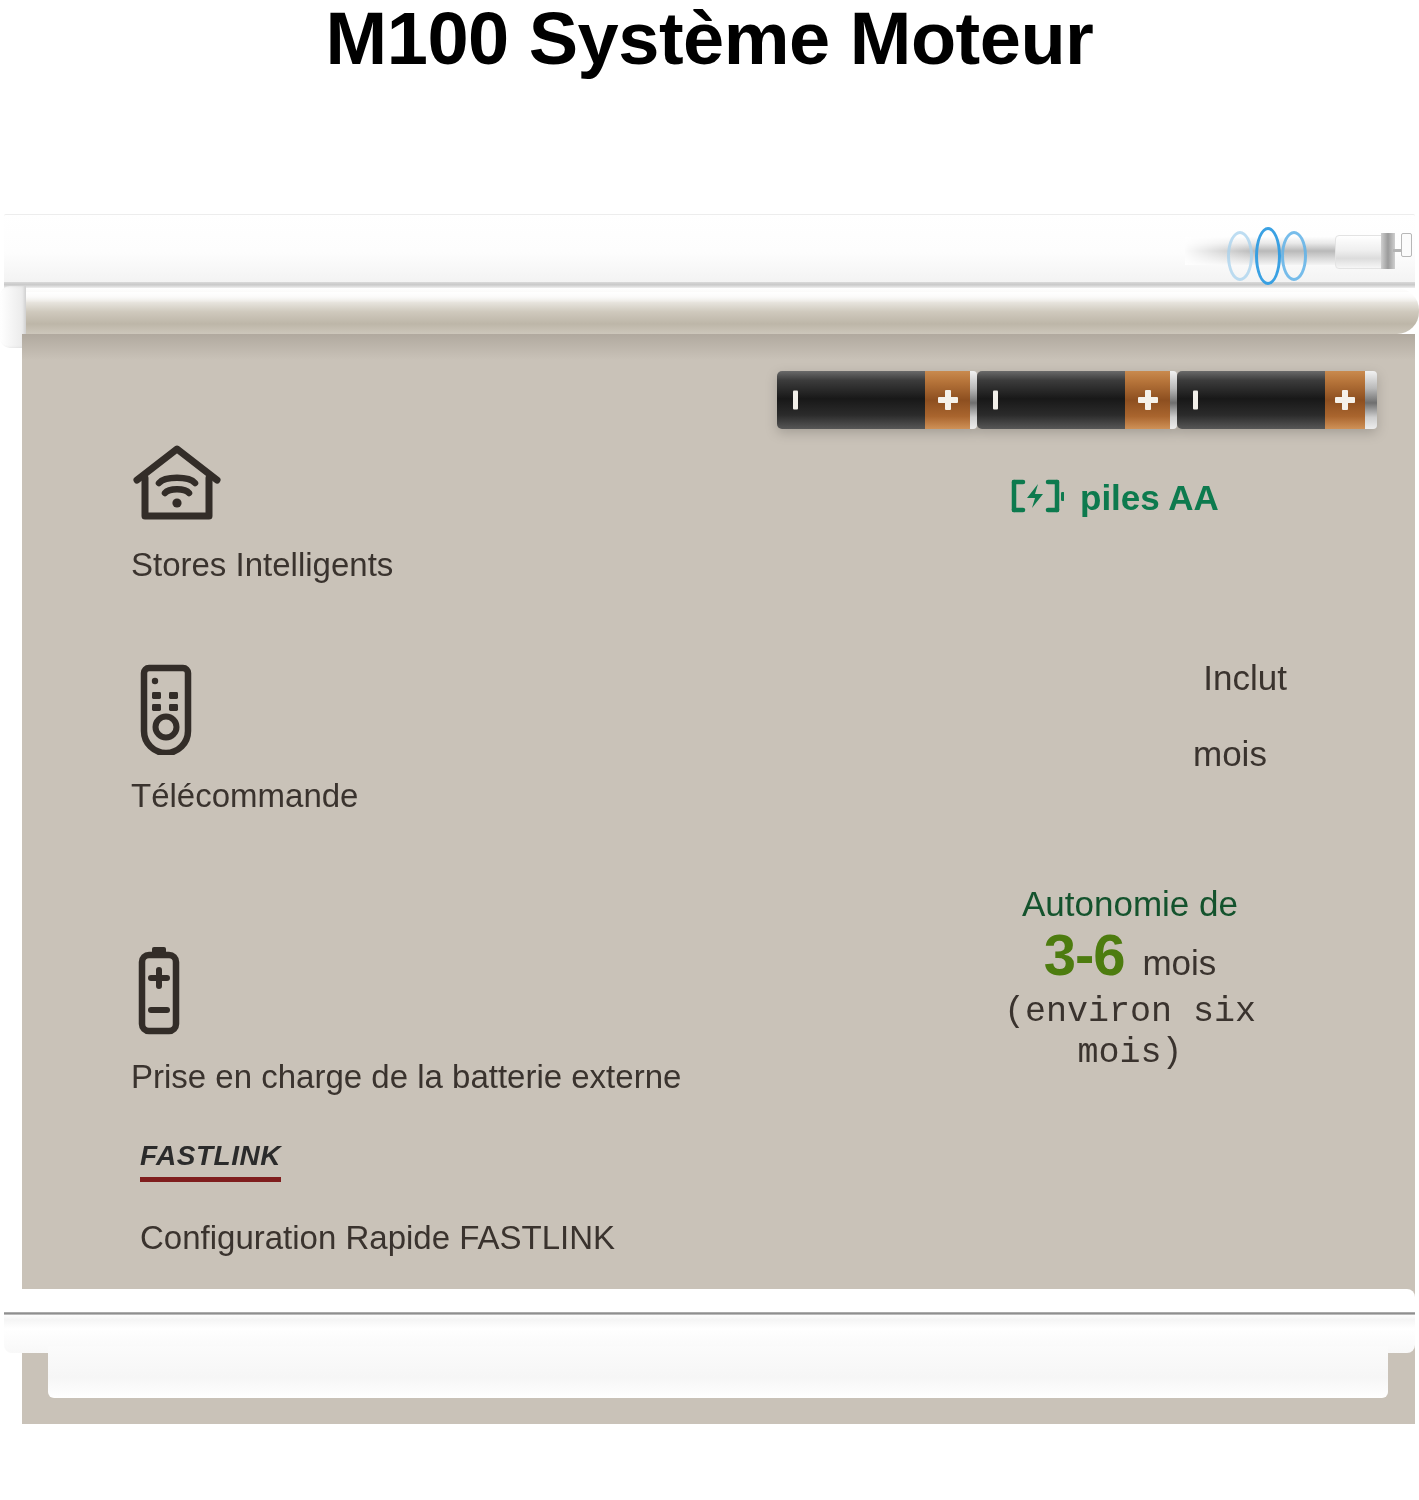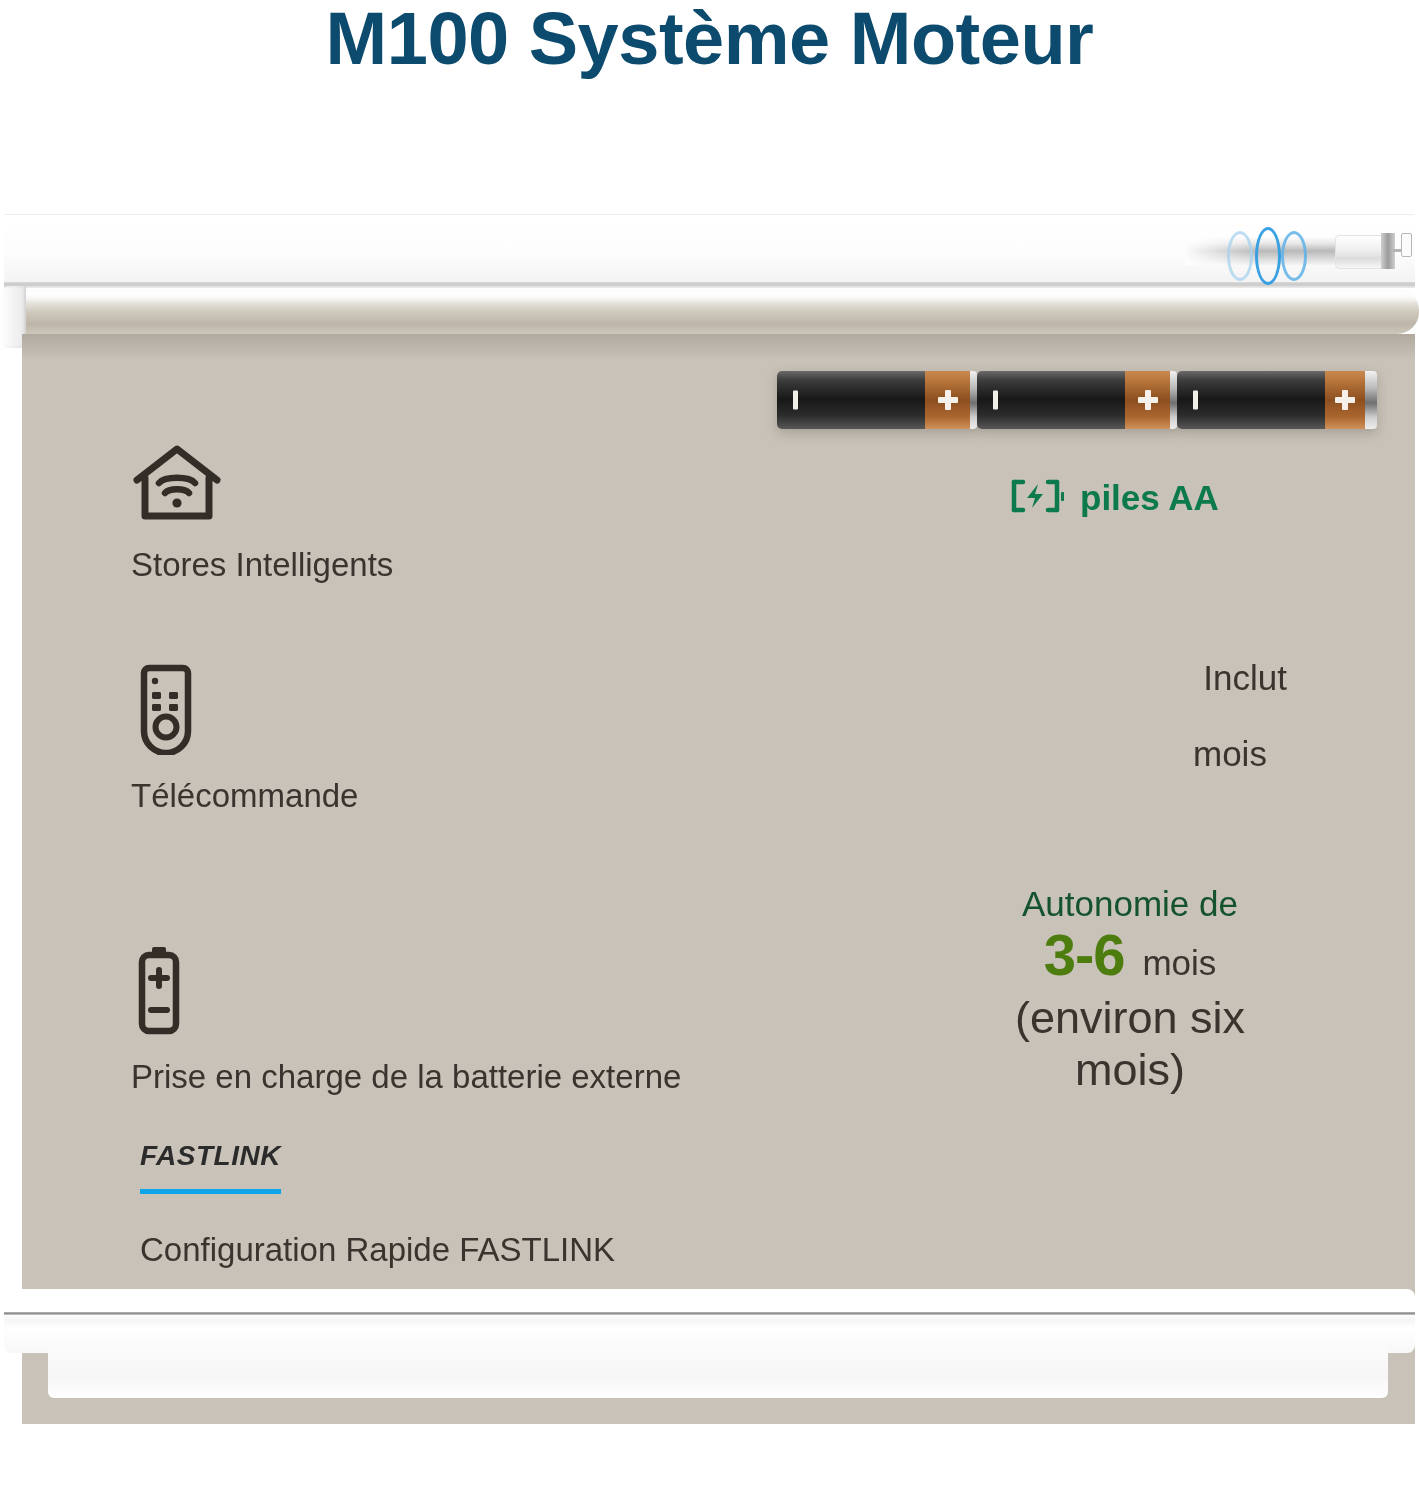--- a/index.html
+++ b/index.html
@@ -20,21 +20,21 @@
 
   
   .title {
     position: absolute;
     left: 0;
     top: 2px;
     width: 1419px;
     text-align: center;
     font-size: 74px;
     font-weight: bold;
-    color: #0c4a6e;
+    color: #000000;
     letter-spacing: -0.5px;
     line-height: 1.0;
   }
 
   
   .blind {
     position: absolute;
     left: 0;
     top: 214px;
     width: 1419px;
@@ -297,23 +297,23 @@
     position: absolute;
     left: 140px;
     top: 1140px;
   }
   .fastlink-logo {
     font-size: 28px;
     font-weight: bold;
     font-style: italic;
     color: #2b2b2b;
     letter-spacing: 0.5px;
-    border-bottom: 5px solid #0ea5e9;
+    border-bottom: 5px solid #7f1d1d;
     display: inline-block;
-    padding-bottom: 17px;
+    padding-bottom: 5px;
   }
   .fastlink-label {
     margin-top: 37px;
     font-size: 33px;
     color: #3a332e;
     white-space: nowrap;
   }
 
   
   .info-included {
@@ -373,23 +373,24 @@
     color: #4d7c0f;
     letter-spacing: -1px;
     line-height: 1;
   }
   .ir-unit {
     font-size: 35px;
     color: #3a332e;
   }
   .ir-note {
     margin-top: 8px;
-    font-size: 45px;
+    font-size: 35px;
     color: #3a332e;
     line-height: 1.15;
+    font-family: Liberation Mono, monospace;
   }
 </style>
 </head>
 <body>
 
 <div class="page">
 
   <div class="title">M100 Système Moteur</div>
 
   <div class="blind">

